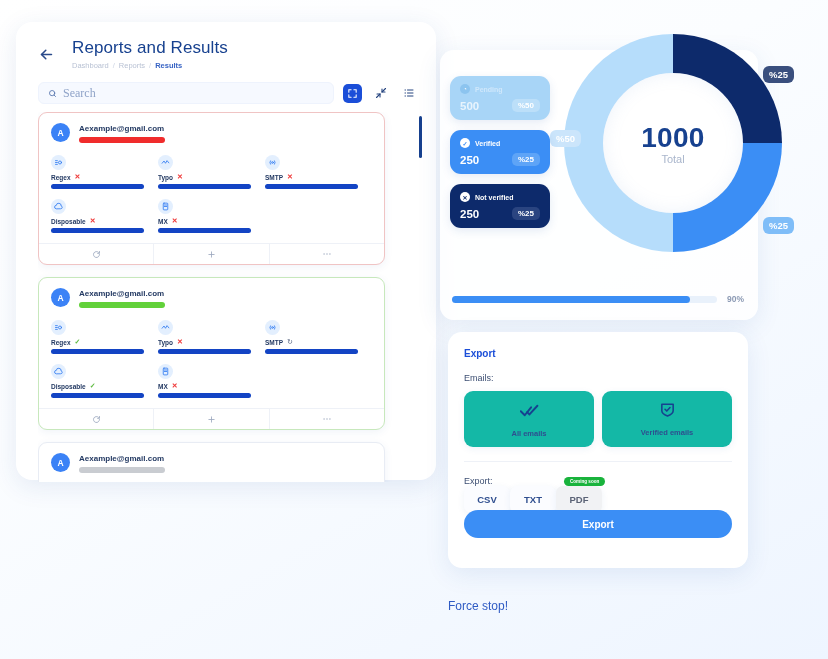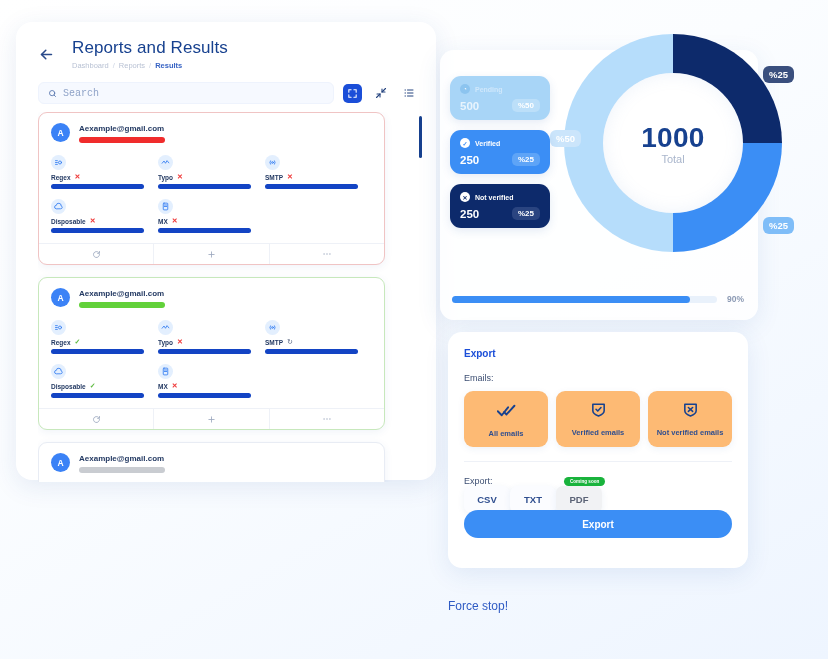--- a/index.html
+++ b/index.html
@@ -38,21 +38,21 @@
   
   .toolbar { display: flex; align-items: center; gap: 9px; padding: 12px 18px 0 22px; }
   .search-box {
     flex: 1; height: 22px; background: #f6f9ff; border-radius: 6px;
     display: flex; align-items: center; gap: 6px; padding: 0 9px;
     border: 1px solid #eef3fd;
   }
   .search-box svg { flex: none; }
   .search-input {
     border: 0; outline: 0; background: transparent; width: 100%;
-    font-family: Liberation Mono, monospace; font-size: 10px; color: #49619a;
+    font-family: Liberation Serif, serif; font-size: 12px; color: #49619a;
   }
   .search-input::placeholder { color: #8fa3c8; }
   .tb-btn {
     width: 19px; height: 19px; border-radius: 5px; flex: none;
     display: flex; align-items: center; justify-content: center; cursor: pointer;
   }
   .tb-btn.primary { background: #1b4ed8; color: #fff; }
   .tb-btn.ghost { color: #2a4a8a; }
 
   
@@ -188,21 +188,21 @@
     position: absolute; left: 448px; top: 332px;
     width: 300px; height: 236px;
     background: #ffffff; border-radius: 14px;
     box-shadow: 0 6px 24px rgba(40,90,170,.10);
     padding: 16px 16px 0 16px;
   }
   .export-title { font-size: 10px; font-weight: 700; color: #1b4ed8; }
   .sec-label { font-size: 9px; color: #3d4f73; margin-top: 14px; }
   .email-opts { display: flex; gap: 8px; margin-top: 8px; }
   .opt-card {
-    flex: 1; height: 56px; background: #fdba74; border-radius: 9px;
+    flex: 1; height: 56px; background: #14b8a6; border-radius: 9px;
     box-shadow: 0 2px 7px rgba(40,90,170,.08);
     display: flex; flex-direction: column; align-items: center; justify-content: center; gap: 5px;
     cursor: pointer;
   }
   .opt-label { font-size: 7.5px; color: #2f4e8f; font-weight: 600; text-align: center; }
   .divider { height: 1px; background: #eef1f7; margin: 14px 0 0 0; }
   .fmt-row { display: flex; gap: 0; margin-top: 0; position: relative; }
   .fmt-btn {
     width: 46px; height: 27px; border-radius: 7px; background: #fbfcff;
     box-shadow: 0 2px 7px rgba(40,90,170,.08);
@@ -570,30 +570,20 @@
       </div>
       <div class="opt-card">
         <span>
           <svg width="17" height="18" viewBox="0 0 24 24" fill="none" stroke="#16418f" stroke-width="2.2" stroke-linecap="round" stroke-linejoin="round">
             <path d="M4 4h16v9c0 4-5.5 6.6-8 7.6C9.5 19.6 4 17 4 13V4z"></path>
             <polyline points="8.5 11 11 13.5 15.5 8.5"></polyline>
           </svg>
         </span>
         <span class="opt-label">Verified emails</span>
       </div>
-      <div class="opt-card">
-        <span>
-          <svg width="17" height="18" viewBox="0 0 24 24" fill="none" stroke="#16418f" stroke-width="2.2" stroke-linecap="round" stroke-linejoin="round">
-            <path d="M4 4h16v9c0 4-5.5 6.6-8 7.6C9.5 19.6 4 17 4 13V4z"></path>
-            <line x1="9" y1="8.5" x2="15" y2="14"></line>
-              <line x1="15" y1="8.5" x2="9" y2="14"></line>
-          </svg>
-        </span>
-        <span class="opt-label">Not verified emails</span>
-      </div>
     </div>
 
     <div class="divider"></div>
     <div class="sec-label">Export:</div>
 
     <div class="fmt-row">
       <div class="fmt-btn">CSV</div>
       <div class="fmt-btn">TXT</div>
       <div class="fmt-btn disabled">
         <span>PDF</span>

